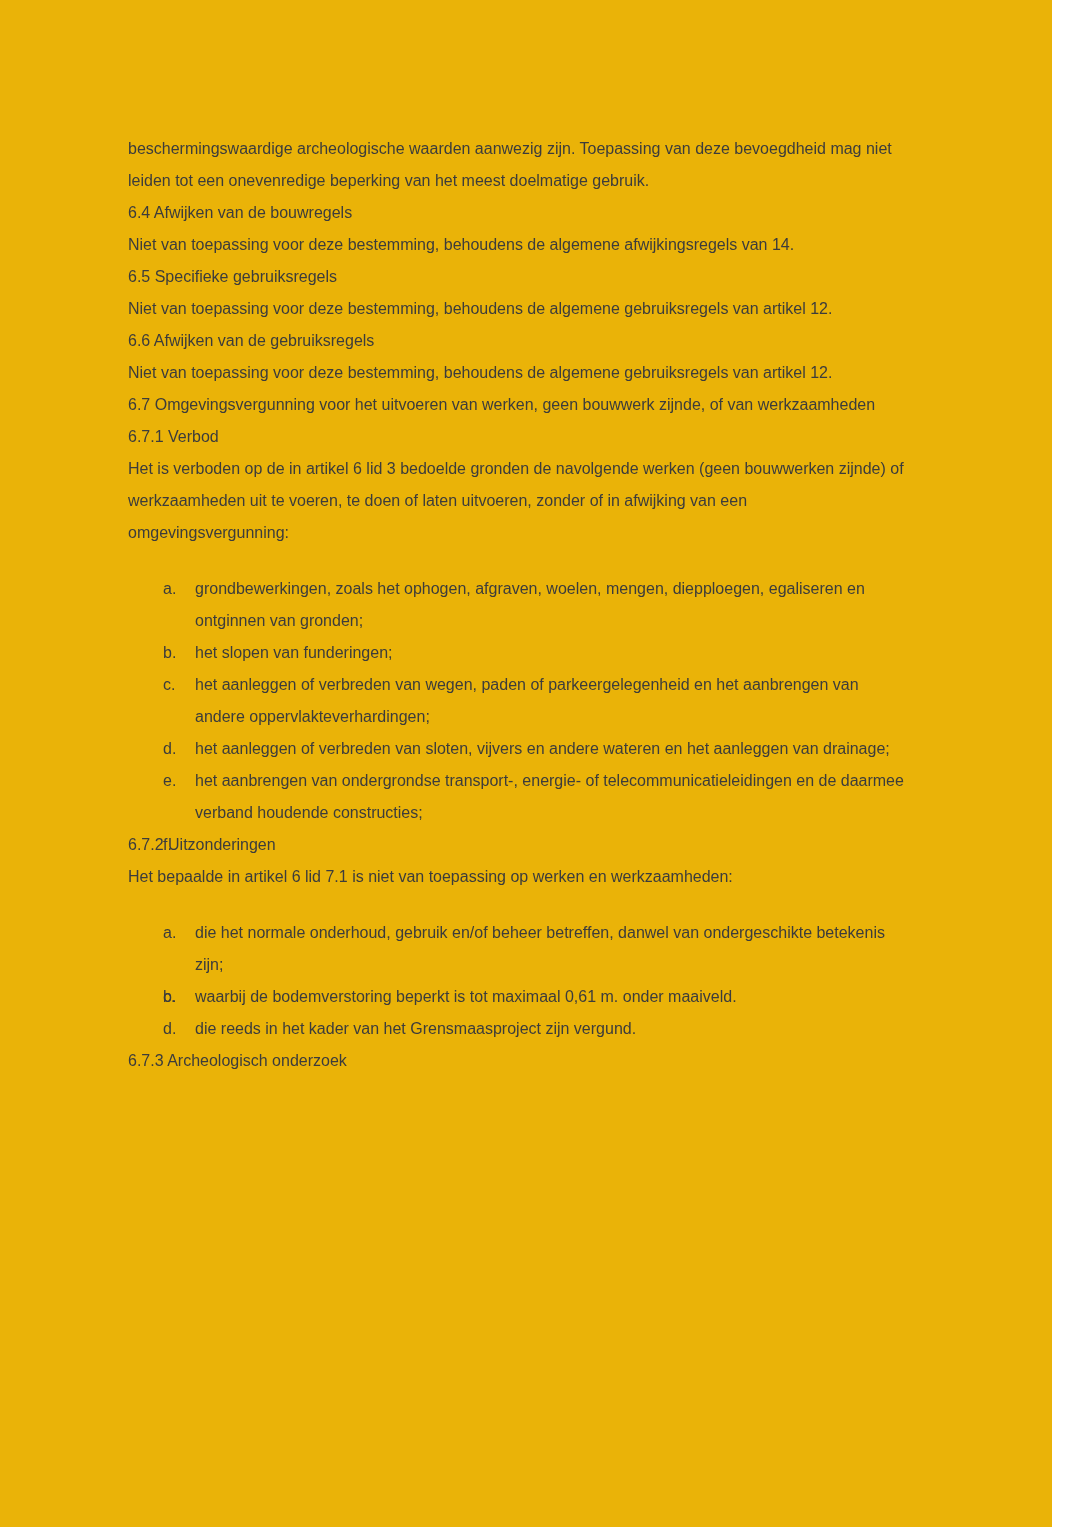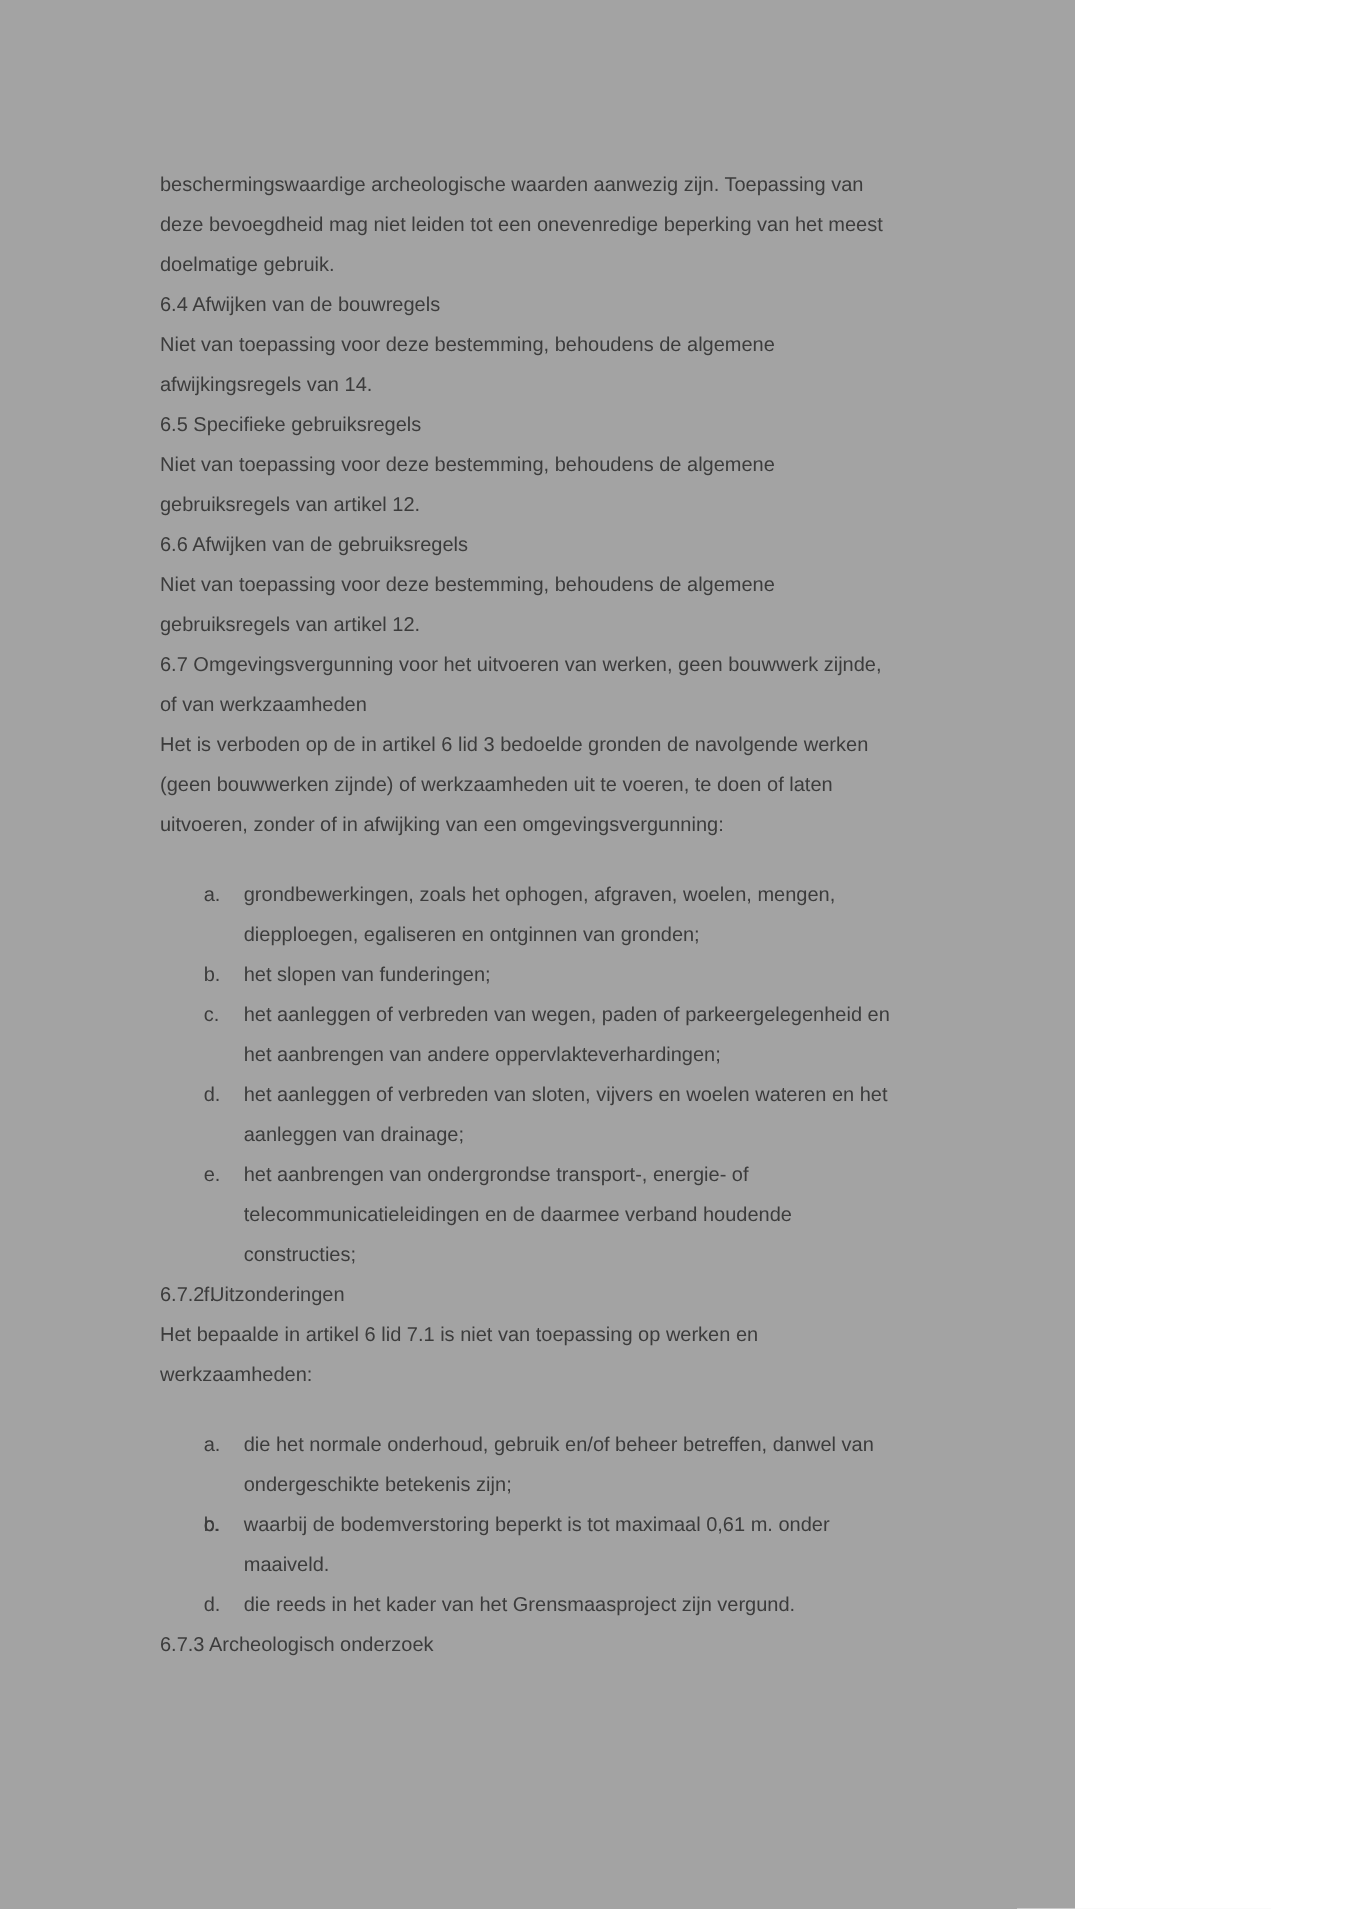--- a/index.html
+++ b/index.html
@@ -7,24 +7,24 @@
   body {
     width: 1080px;
     height: 1527px;
     overflow: hidden;
     font-family: "Liberation Sans", sans-serif;
     font-size: 16px;
     line-height: 32px;
     color: #3c3c3c;
   }
   .page {
-    width: 860px;
+    width: 1052px;
     height: 1527px;
     padding: 133px 142px 0 128px; 
-    background: #a3a3a3;
+    background: #eab308;
   }
   .para, .heading {
     font-size: 16px;
     font-weight: normal;
     line-height: 32px;
     text-align: left;
   }
   .block { }
   .group .para { margin-top: 0; }
   .list {
@@ -53,39 +53,40 @@
 
   <h2 class="heading block">6.5 Specifieke gebruiksregels</h2>
   <p class="para block">Niet van toepassing voor deze bestemming, behoudens de algemene gebruiksregels van artikel 12.</p>
 
   <h2 class="heading block">6.6 Afwijken van de gebruiksregels</h2>
   <p class="para block">Niet van toepassing voor deze bestemming, behoudens de algemene gebruiksregels van artikel 12.</p>
 
   <h2 class="heading block">6.7 Omgevingsvergunning voor het uitvoeren van werken, geen bouwwerk zijnde, of van werkzaamheden</h2>
 
   <div class="group block">
+    <h3 class="heading">6.7.1 Verbod</h3>
     <p class="para">Het is verboden op de in artikel 6 lid 3 bedoelde gronden de navolgende werken (geen bouwwerken zijnde) of werkzaamheden uit te voeren, te doen of laten uitvoeren, zonder of in afwijking van een omgevingsvergunning:</p>
   </div>
 
   <ol class="list">
     <li class="li">
       <span class="marker">a.</span>
       <span class="li-text">grondbewerkingen, zoals het ophogen, afgraven, woelen, mengen, diepploegen, egaliseren en ontginnen van gronden;</span>
     </li>
     <li class="li">
       <span class="marker">b.</span>
       <span class="li-text">het slopen van funderingen;</span>
     </li>
     <li class="li">
       <span class="marker">c.</span>
       <span class="li-text">het aanleggen of verbreden van wegen, paden of parkeergelegenheid en het aanbrengen van andere oppervlakteverhardingen;</span>
     </li>
     <li class="li">
       <span class="marker">d.</span>
-      <span class="li-text">het aanleggen of verbreden van sloten, vijvers en woelen wateren en het aanleggen van drainage;</span>
+      <span class="li-text">het aanleggen of verbreden van sloten, vijvers en andere wateren en het aanleggen van drainage;</span>
     </li>
     <li class="li">
       <span class="marker">e.</span>
       <span class="li-text">het aanbrengen van ondergrondse transport-, energie- of telecommunicatieleidingen en de daarmee verband houdende constructies;</span>
     </li>
     <li class="li">
       <span class="marker">f.</span>
     </li>
   </ol>
 

